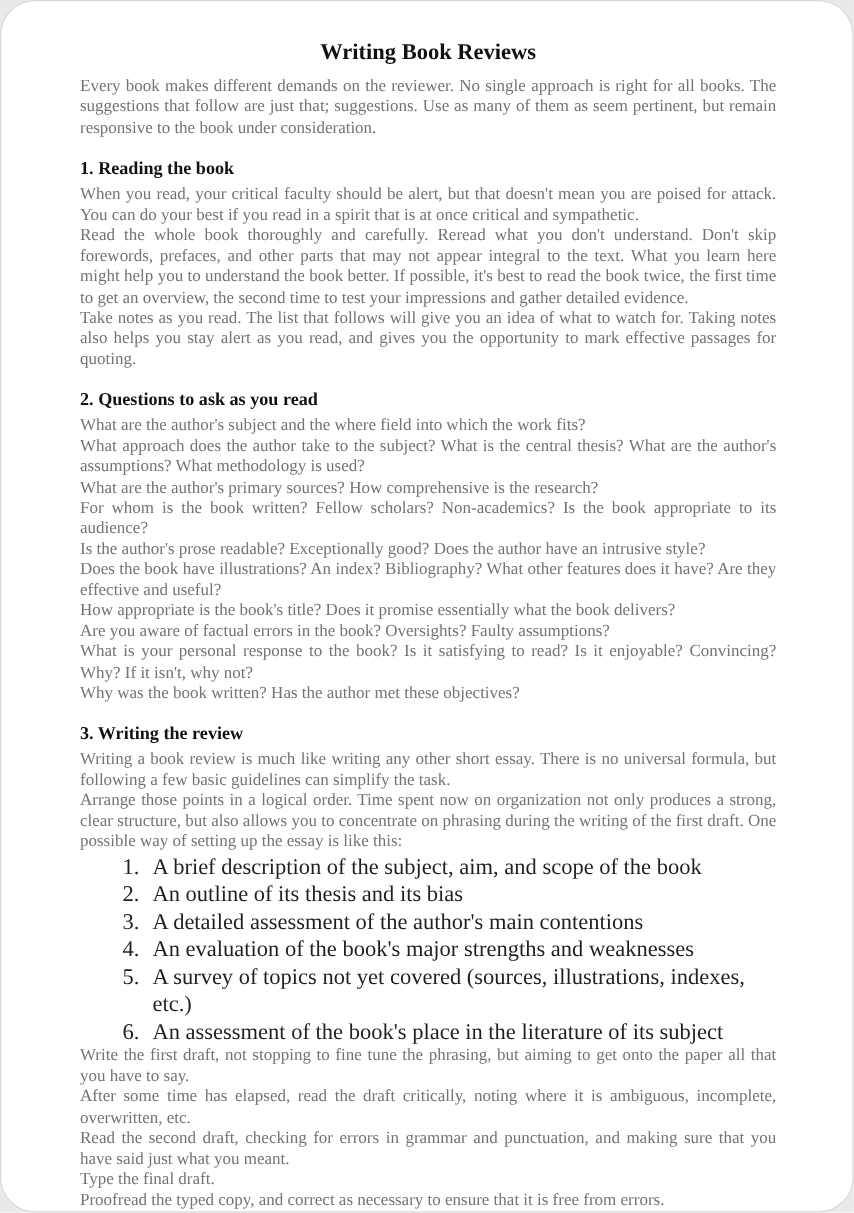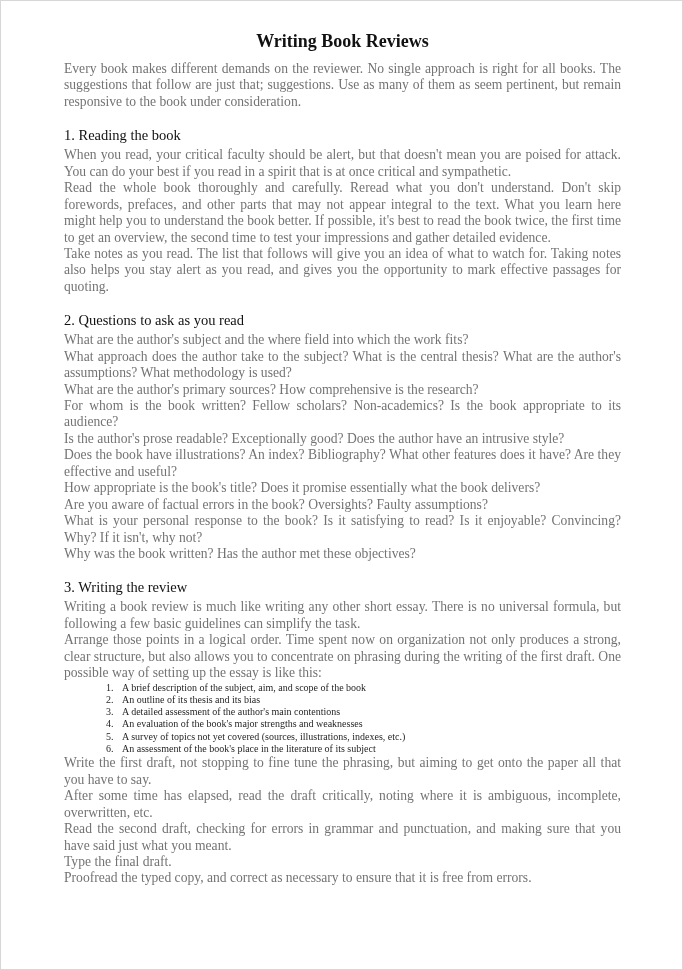--- a/index.html
+++ b/index.html
@@ -1,15 +1,15 @@
 <!DOCTYPE html>
 <html><head>
 <meta charset="utf-8">
 <style>
-  * { margin: 0; padding: 0; box-sizing: border-box; }
+  * { margin: 0; padding: 0; box-sizing: border-box; border-radius: 28px; }
   html, body {
     width: 683px;
     background: #e9e9e9;
     font-family: "Liberation Serif", "DejaVu Serif", serif;
   }
   .page {
     width: 683px;
     height: 970px;
     background: #ffffff;
     border: 1px solid #d7d7d7;
@@ -25,32 +25,32 @@
     color: #111;
   }
   .para {
     font-size: 13.6px;
     line-height: 1.21;
     text-align: justify;
     color: #737373;
   }
   .section-heading {
     font-size: 14.5px;
-    font-weight: normal;
+    font-weight: bold;
     margin-top: 17px;
     margin-bottom: 3px;
     color: #111;
   }
   ol.essay-list {
     list-style: decimal;
     margin: 0 0 0 0;
     padding-left: 52px;
   }
   ol.essay-list li {
-    font-size: 10px;
+    font-size: 18px;
     line-height: 1.23;
     text-align: left;
     color: #1f1f1f;
     padding-left: 6px;
   }
 </style>
 </head>
 <body>
 
 <div class="page">

